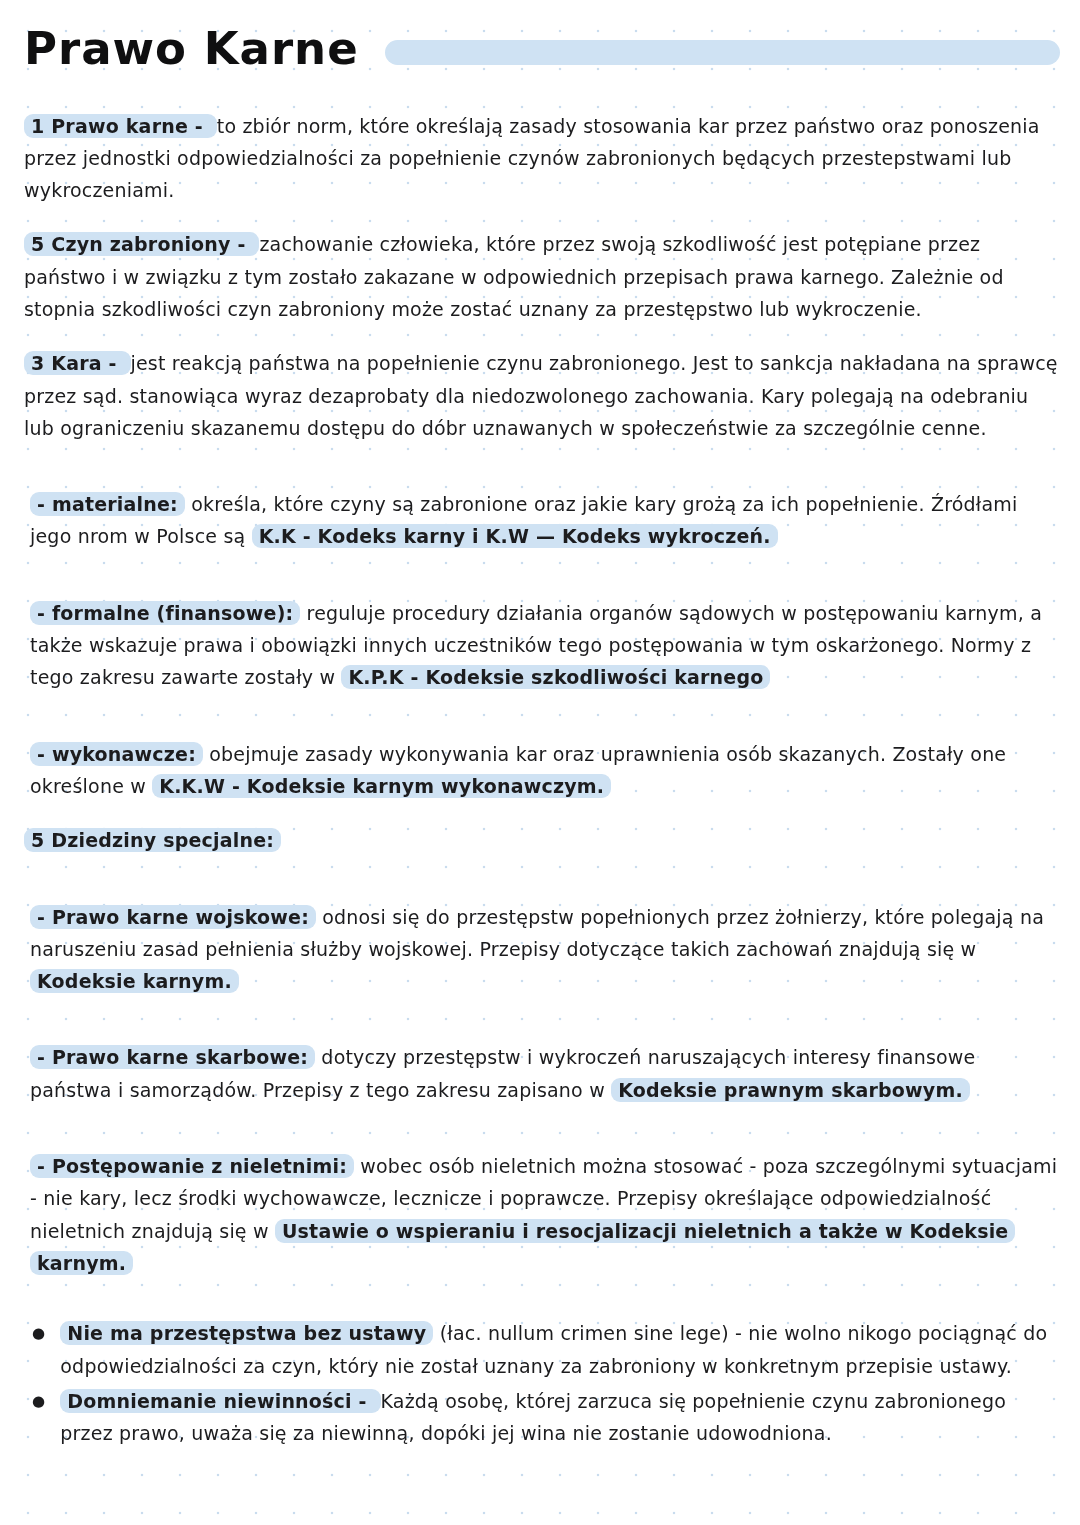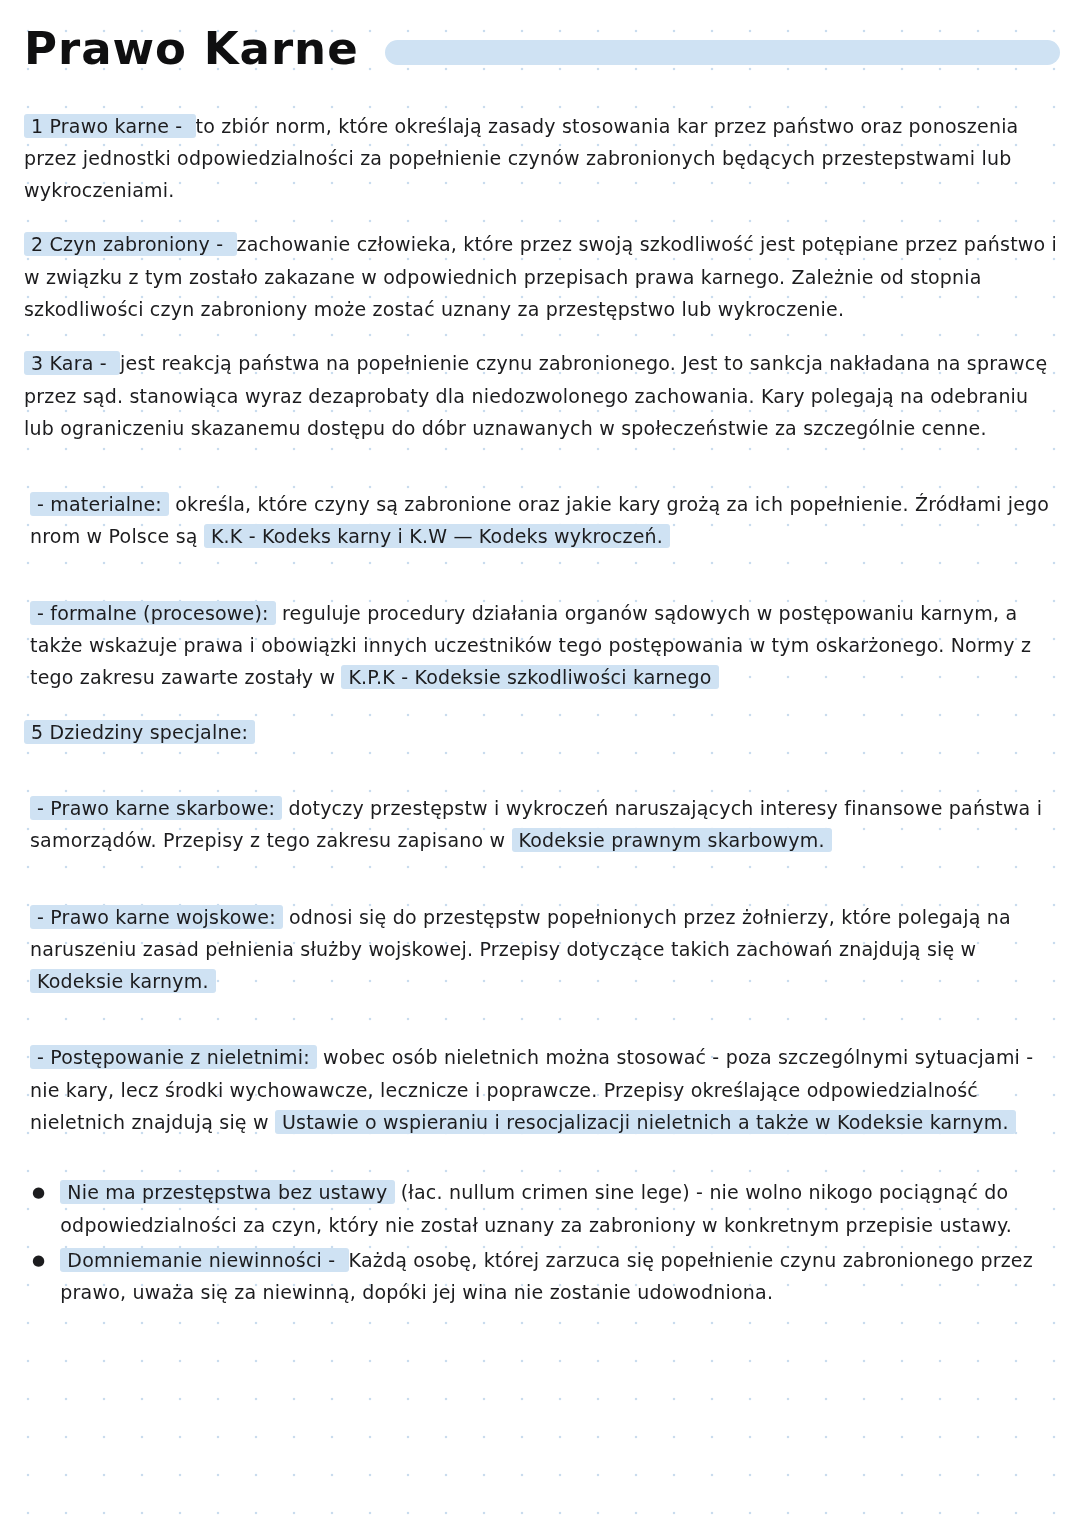--- a/index.html
+++ b/index.html
@@ -52,24 +52,25 @@
     line-height: 1.7;
     letter-spacing: 0.2px;
     margin-bottom: 3px;
     max-width: 1038px;
   }
 
   .line.sub { padding-left: 6px; margin-top: 44px; }
 
   .hl {
     background: var(--hl, #cfe2f3);
-    border-radius: 3px;
+    border-radius: 9px;
     padding: 1px 7px;
     -webkit-box-decoration-break: clone;
     box-decoration-break: clone;
+    font-weight: bold;
   }
 
   .line.bullet {
     display: flex;
     align-items: flex-start;
     gap: 15px;
     padding-left: 8px;
   }
 
   .dot-bullet {
@@ -89,33 +90,34 @@
   <header class="title-row">
     <h1 class="page-title">Prawo Karne</h1>
     <div class="title-bar"></div>
   </header>
 
   <main id="notes-body">
       <section class="section">
         <p class="line para"><span class="content"><span class="hl">1 Prawo karne - </span><span class="txt">to zbiór norm, które określają zasady stosowania kar przez państwo oraz ponoszenia przez jednostki odpowiedzialności za popełnienie czynów zabronionych będących przestepstwami lub wykroczeniami.</span></span></p>
       </section>
       <section class="section">
-        <p class="line para"><span class="content"><span class="hl">2 Czyn zabroniony - </span><span class="txt">zachowanie człowieka, które przez swoją szkodliwość jest potępiane przez państwo i w związku z tym zostało zakazane w odpowiednich przepisach prawa karnego. Zależnie od stopnia szkodliwości czyn zabroniony może zostać uznany za przestępstwo lub wykroczenie.</span></span></p>
+        <p class="line para"><span class="content"><span class="hl">5 Czyn zabroniony - </span><span class="txt">zachowanie człowieka, które przez swoją szkodliwość jest potępiane przez państwo i w związku z tym zostało zakazane w odpowiednich przepisach prawa karnego. Zależnie od stopnia szkodliwości czyn zabroniony może zostać uznany za przestępstwo lub wykroczenie.</span></span></p>
       </section>
       <section class="section">
         <p class="line para"><span class="content"><span class="hl">3 Kara - </span><span class="txt">jest reakcją państwa na popełnienie czynu zabronionego. Jest to sankcja nakładana na sprawcę przez sąd. stanowiąca wyraz dezaprobaty dla niedozwolonego zachowania. Kary polegają na odebraniu lub ograniczeniu skazanemu dostępu do dóbr uznawanych w społeczeństwie za szczególnie cenne.</span></span></p>
       </section>
       <section class="section">
         <p class="line sub"><span class="content"><span class="hl">- materialne:</span><span class="txt"> określa, które czyny są zabronione oraz jakie kary grożą za ich popełnienie. Źródłami jego nrom w Polsce są </span><span class="hl">K.K - Kodeks karny i K.W — Kodeks wykroczeń.</span></span></p>
-        <p class="line sub"><span class="content"><span class="hl">- formalne (procesowe):</span><span class="txt"> reguluje procedury działania organów sądowych w postępowaniu karnym, a także wskazuje prawa i obowiązki innych uczestników tego postępowania w tym oskarżonego. Normy z tego zakresu zawarte zostały w </span><span class="hl">K.P.K - Kodeksie szkodliwości karnego</span></span></p>
+        <p class="line sub"><span class="content"><span class="hl">- formalne (finansowe):</span><span class="txt"> reguluje procedury działania organów sądowych w postępowaniu karnym, a także wskazuje prawa i obowiązki innych uczestników tego postępowania w tym oskarżonego. Normy z tego zakresu zawarte zostały w </span><span class="hl">K.P.K - Kodeksie szkodliwości karnego</span></span></p>
+        <p class="line sub"><span class="content"><span class="hl">- wykonawcze:</span><span class="txt"> obejmuje zasady wykonywania kar oraz uprawnienia osób skazanych. Zostały one określone w </span><span class="hl">K.K.W - Kodeksie karnym wykonawczym.</span></span></p>
       </section>
       <section class="section">
         <p class="line para"><span class="content"><span class="hl">5 Dziedziny specjalne:</span></span></p>
+        <p class="line sub"><span class="content"><span class="hl">- Prawo karne wojskowe:</span><span class="txt"> odnosi się do przestępstw popełnionych przez żołnierzy, które polegają na naruszeniu zasad pełnienia służby wojskowej. Przepisy dotyczące takich zachowań znajdują się w </span><span class="hl">Kodeksie karnym.</span></span></p>
         <p class="line sub"><span class="content"><span class="hl">- Prawo karne skarbowe:</span><span class="txt"> dotyczy przestępstw i wykroczeń naruszających interesy finansowe państwa i samorządów. Przepisy z tego zakresu zapisano w </span><span class="hl">Kodeksie prawnym skarbowym.</span></span></p>
-        <p class="line sub"><span class="content"><span class="hl">- Prawo karne wojskowe:</span><span class="txt"> odnosi się do przestępstw popełnionych przez żołnierzy, które polegają na naruszeniu zasad pełnienia służby wojskowej. Przepisy dotyczące takich zachowań znajdują się w </span><span class="hl">Kodeksie karnym.</span></span></p>
         <p class="line sub"><span class="content"><span class="hl">- Postępowanie z nieletnimi:</span><span class="txt"> wobec osób nieletnich można stosować - poza szczególnymi sytuacjami - nie kary, lecz środki wychowawcze, lecznicze i poprawcze. Przepisy określające odpowiedzialność nieletnich znajdują się w </span><span class="hl">Ustawie o wspieraniu i resocjalizacji nieletnich a także w Kodeksie karnym.</span></span></p>
       </section>
       <section class="section">
         <p class="line bullet">
           <span class="dot-bullet">●</span>
           <span class="content"><span class="hl">Nie ma przestępstwa bez ustawy</span><span class="txt"> (łac. nullum crimen sine lege) - nie wolno nikogo pociągnąć do odpowiedzialności za czyn, który nie został uznany za zabroniony w konkretnym przepisie ustawy.</span></span>
         </p>
         <p class="line bullet">
           <span class="dot-bullet">●</span>
           <span class="content"><span class="hl">Domniemanie niewinności - </span><span class="txt">Każdą osobę, której zarzuca się popełnienie czynu zabronionego przez prawo, uważa się za niewinną, dopóki jej wina nie zostanie udowodniona.</span></span>

